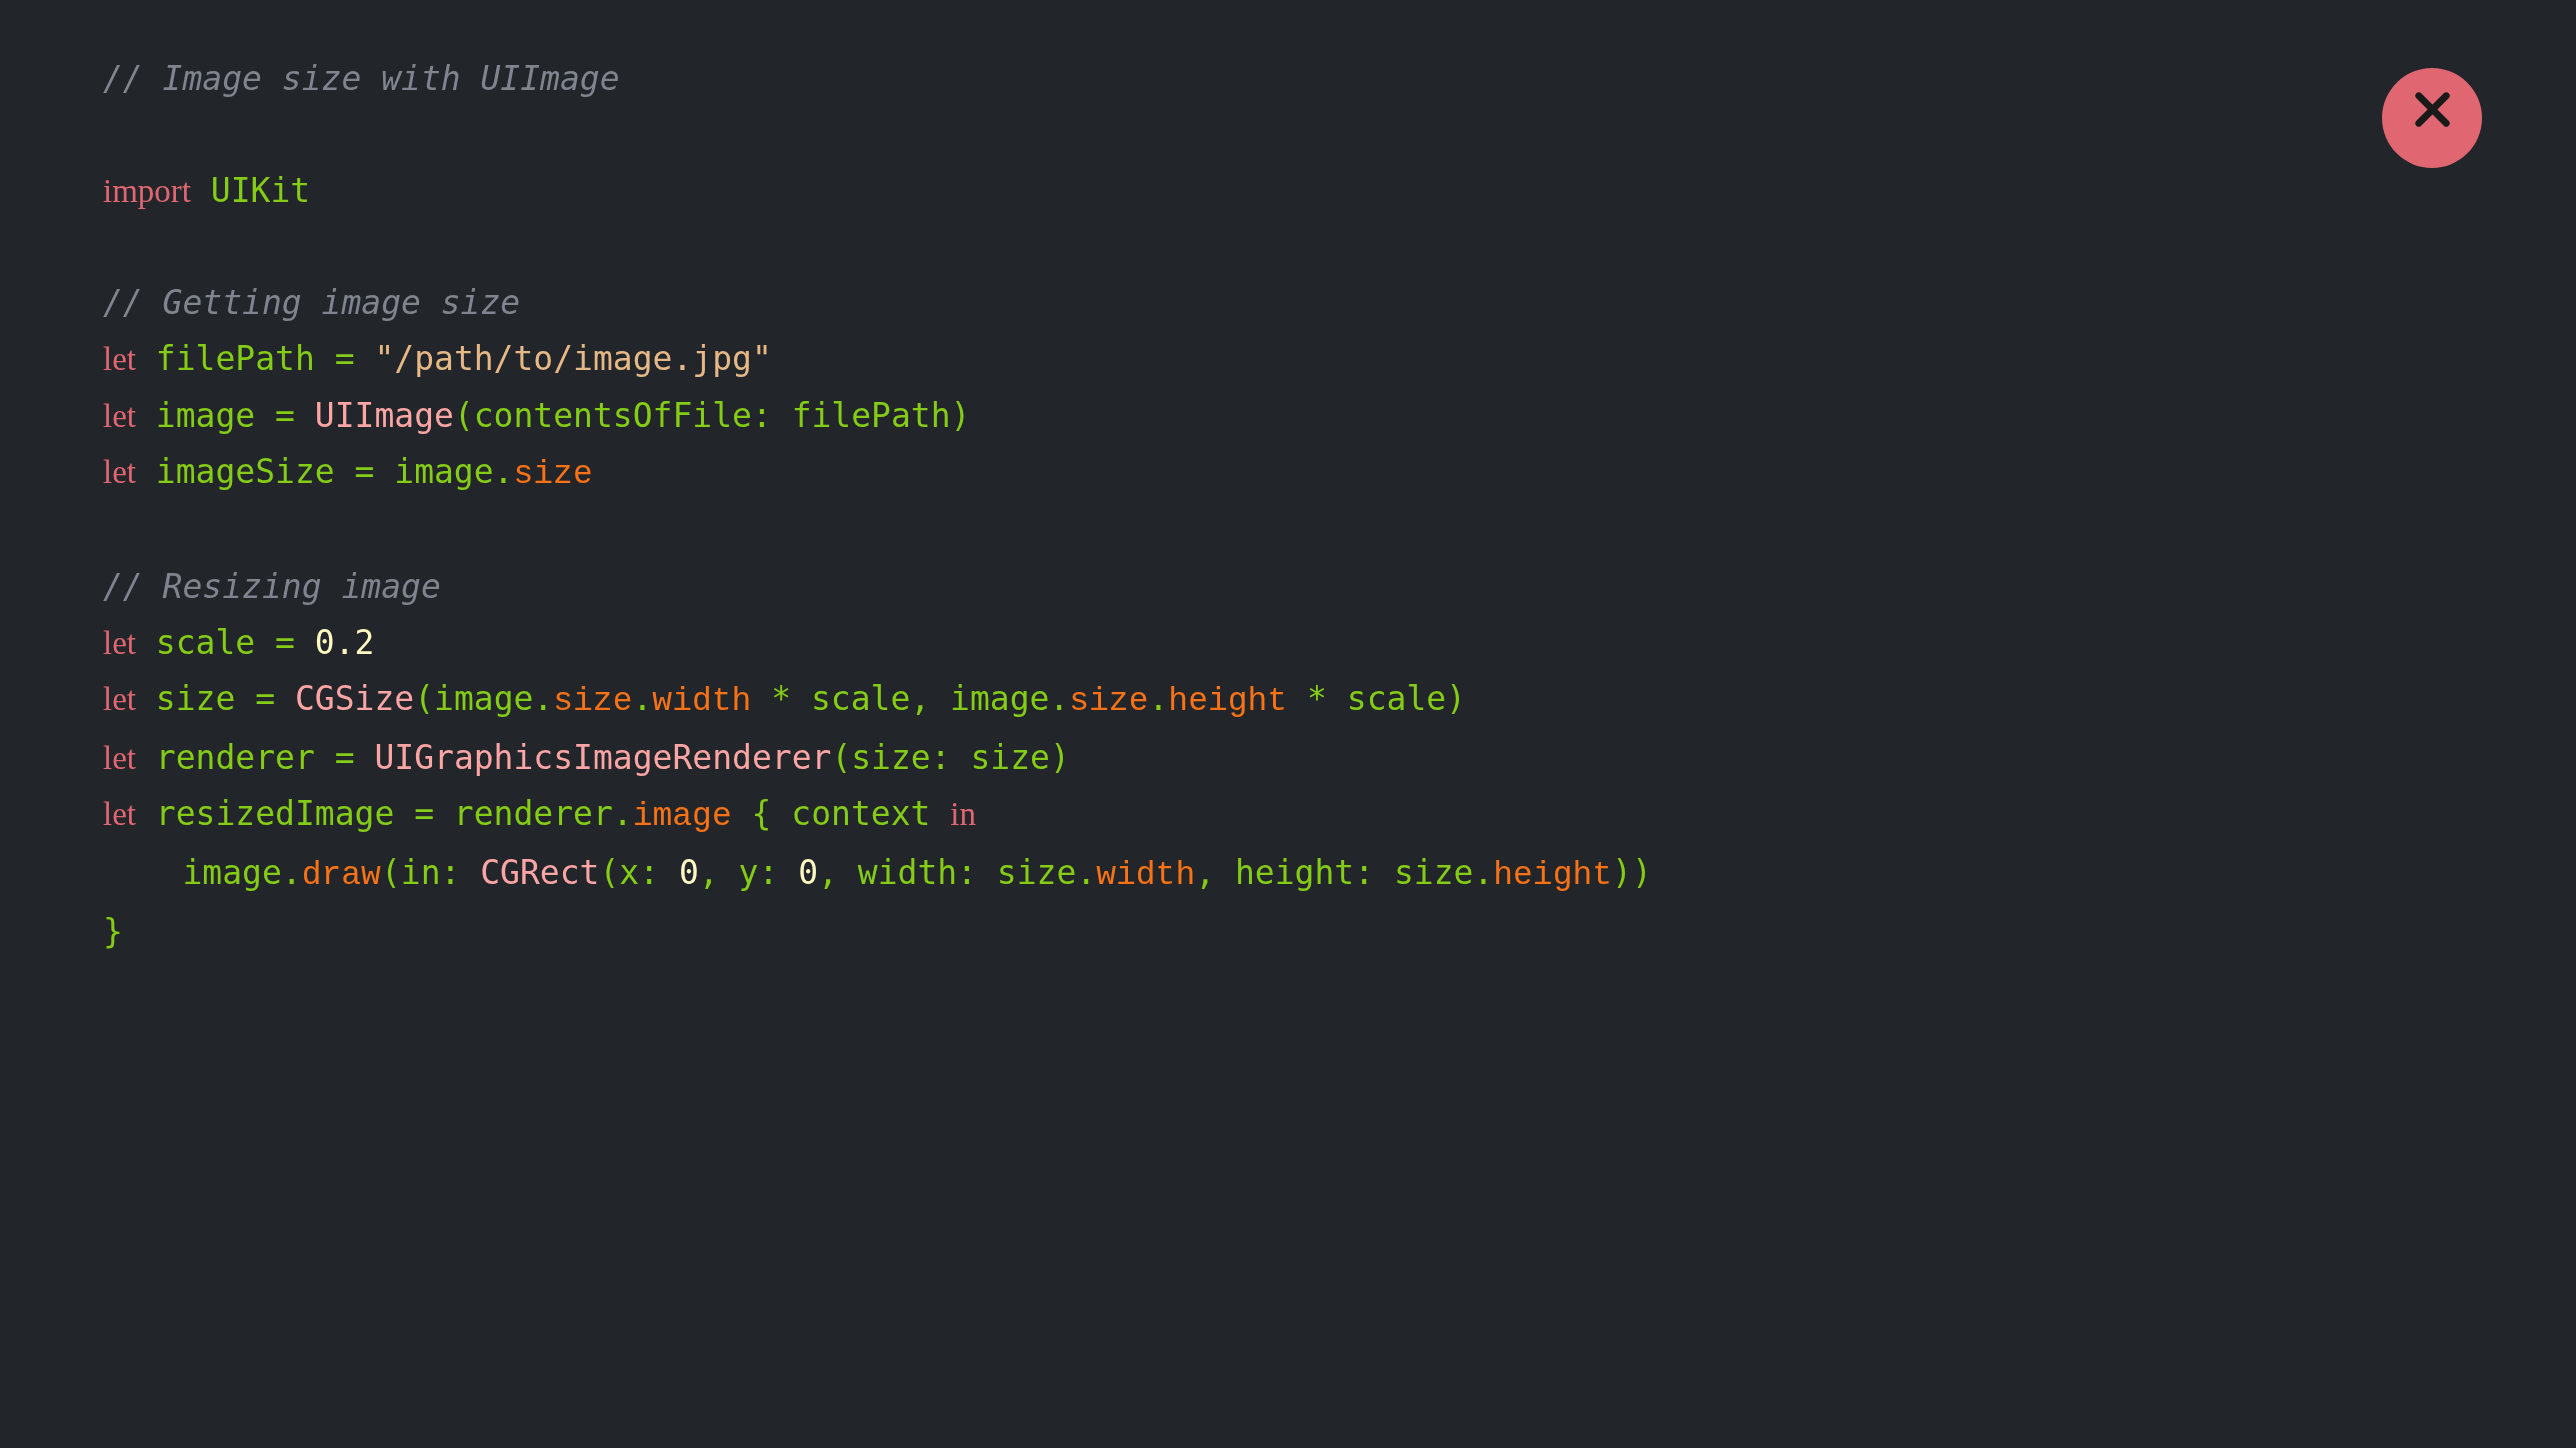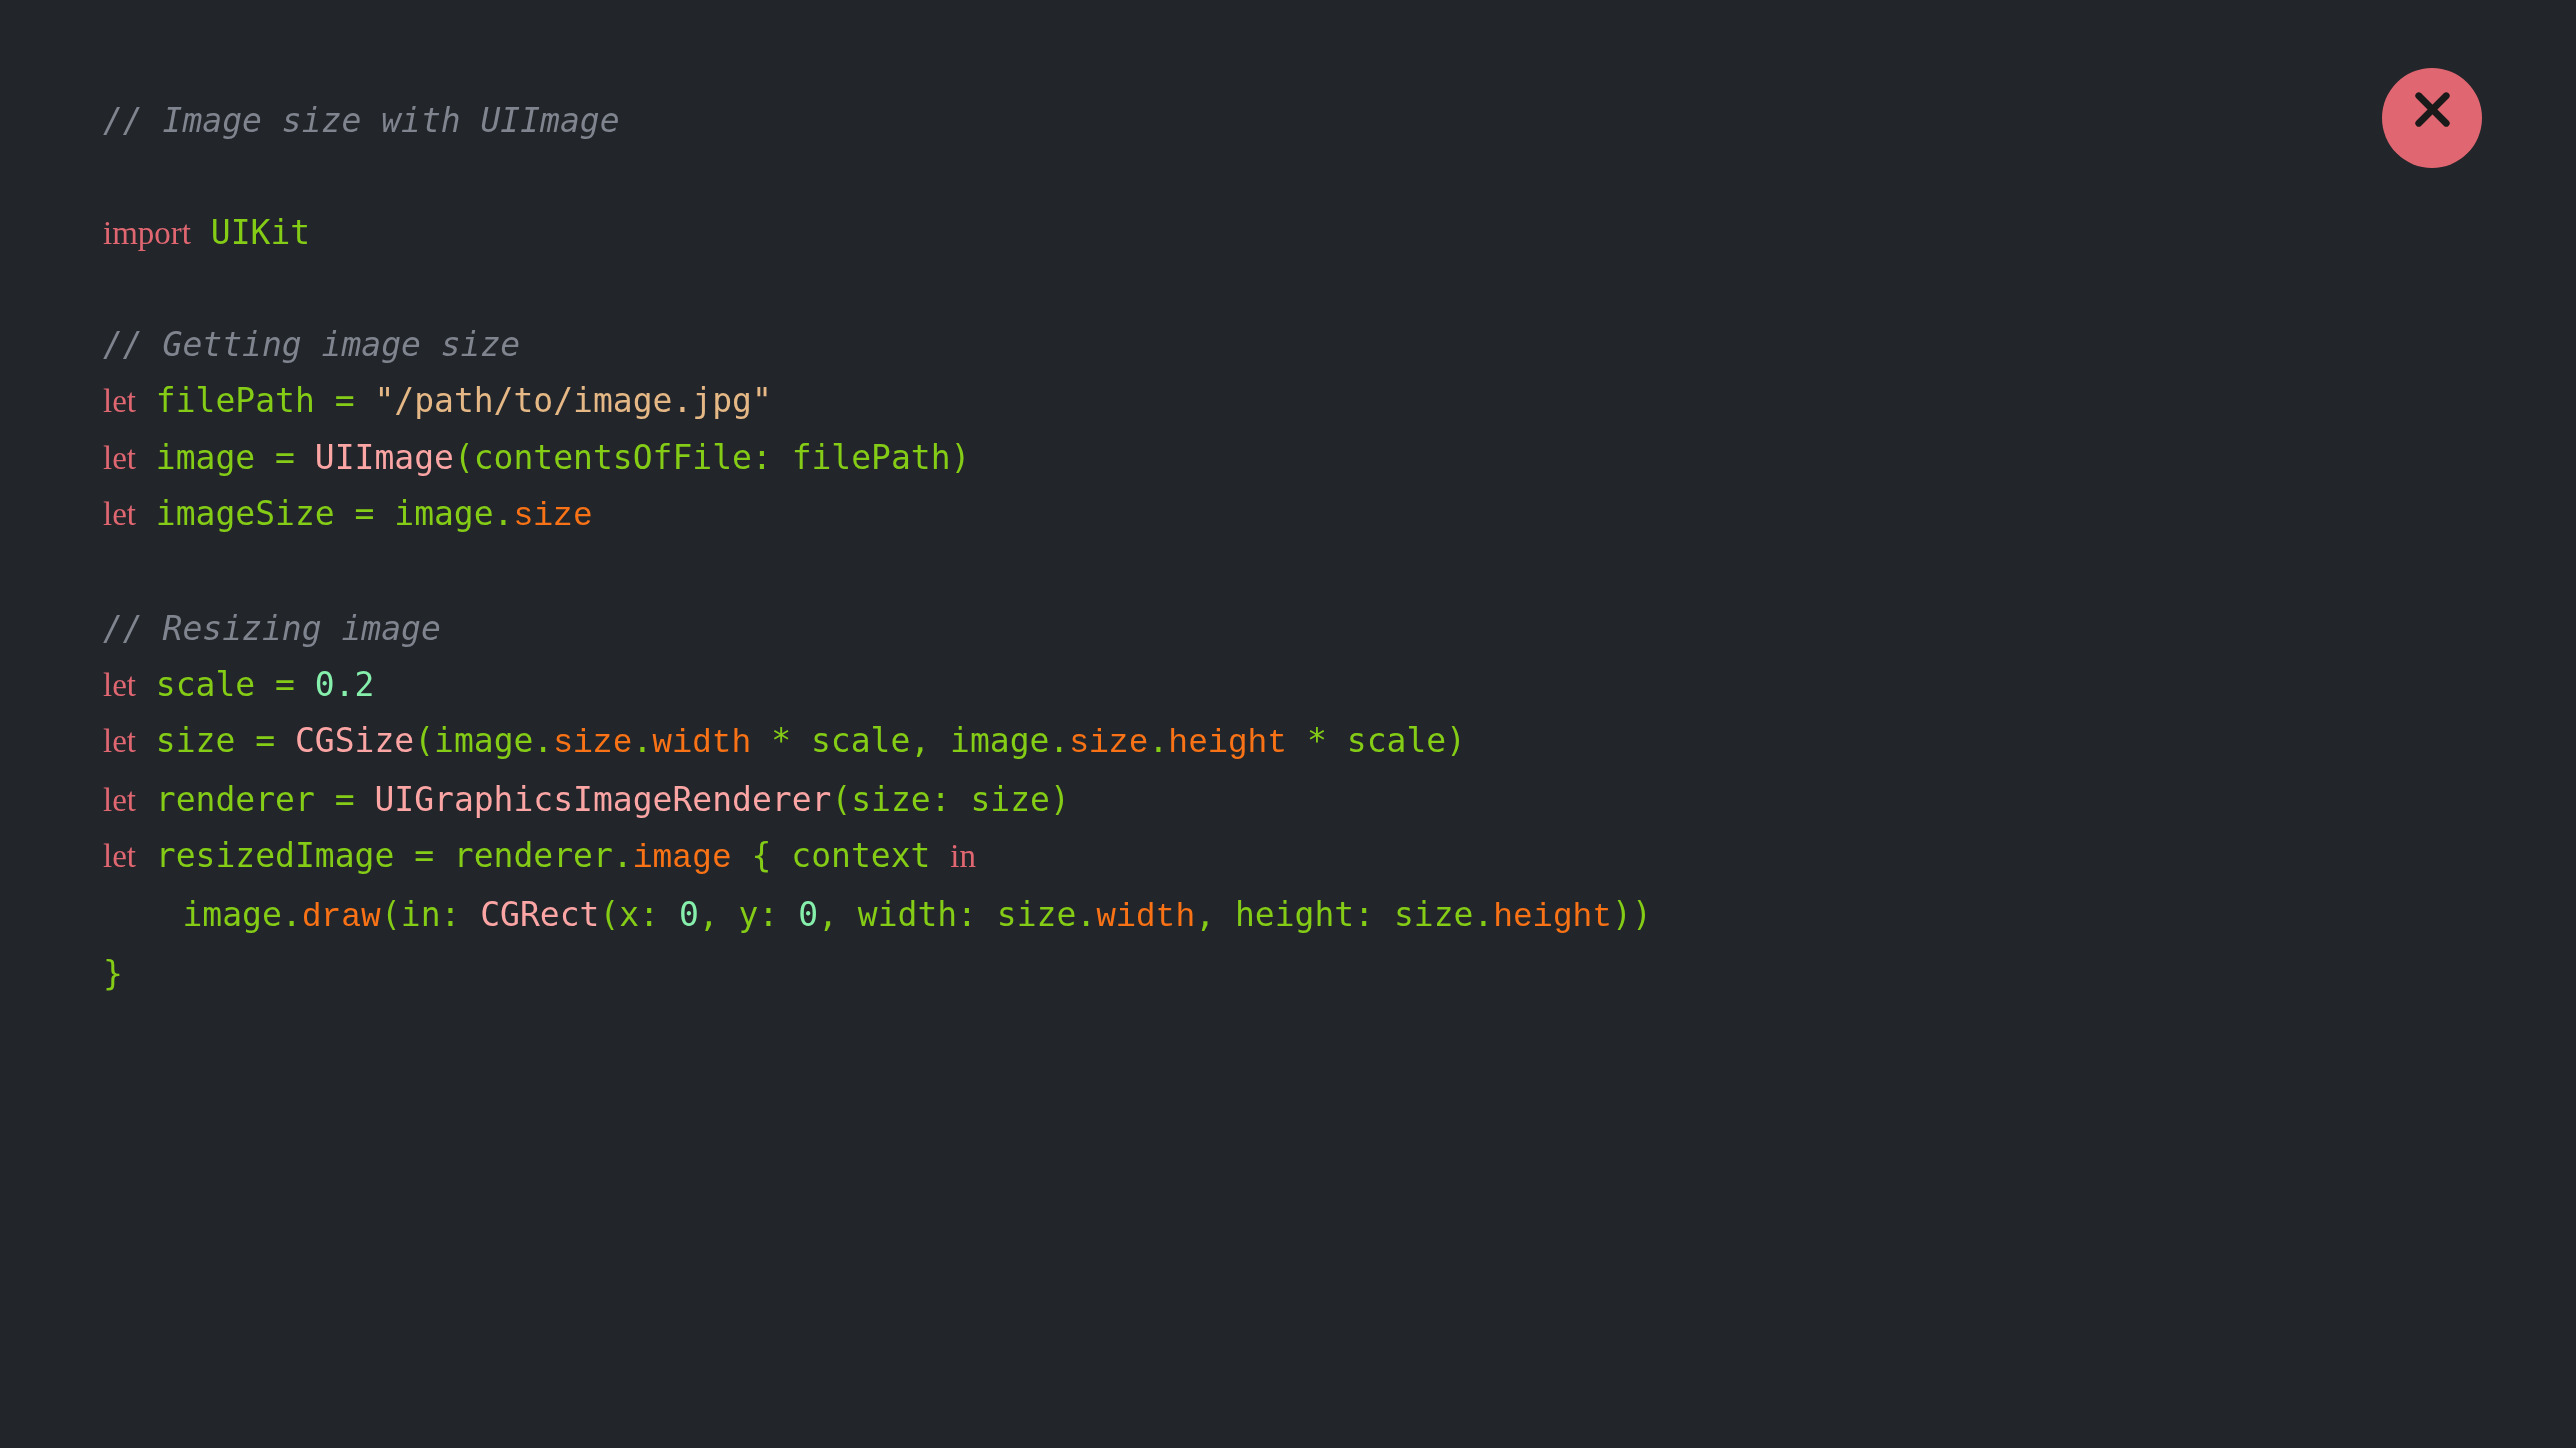--- a/index.html
+++ b/index.html
@@ -14,21 +14,21 @@
       height: 1448px;
       font-family: 'SF Mono', 'Monaco', 'Menlo', 'Consolas', monospace;
       font-size: 33px;
       line-height: 1.7;
       color: #d4d4d4;
       position: relative;
       overflow: hidden;
     }
 
     .code-container {
-      padding: 93px 103px;
+      padding: 51px 103px;
       white-space: pre;
     }
 
     .close-button {
       position: absolute;
       top: 68px;
       right: 94px;
       width: 100px;
       height: 100px;
       border-radius: 50%;
@@ -43,21 +43,21 @@
       width: 47px;
       height: 47px;
     }
 
     .tok-comment { color: #7f848e; font-style: italic; }
     .tok-keyword { color: #e06771; font-family: Liberation Serif, serif; }
     .tok-default { color: #84cc16; }
     .tok-string  { color: #e5b886; }
     .tok-type    { color: #fca5a5; }
     .tok-prop    { color: #f97316; font-family: Liberation Mono, monospace; }
-    .tok-number  { color: #86efac; }
+    .tok-number  { color: #fef9c3; }
 
     .code-line {
       display: block;
       min-height: 1.7em;
     }
   </style>
 </head>
 <body>
 
 <div class="code-container" id="code-container"><span class="code-line"><span class="tok-comment">// Image size with UIImage</span></span><span class="code-line">&nbsp;</span><span class="code-line"><span class="tok-keyword">import</span><span class="tok-default"> UIKit</span></span><span class="code-line">&nbsp;</span><span class="code-line"><span class="tok-comment">// Getting image size</span></span><span class="code-line"><span class="tok-keyword">let</span><span class="tok-default"> filePath = </span><span class="tok-string">"/path/to/image.jpg"</span></span><span class="code-line"><span class="tok-keyword">let</span><span class="tok-default"> image = </span><span class="tok-type">UIImage</span><span class="tok-default">(contentsOfFile: filePath)</span></span><span class="code-line"><span class="tok-keyword">let</span><span class="tok-default"> imageSize = image.</span><span class="tok-prop">size</span></span><span class="code-line">&nbsp;</span><span class="code-line"><span class="tok-comment">// Resizing image</span></span><span class="code-line"><span class="tok-keyword">let</span><span class="tok-default"> scale = </span><span class="tok-number">0.2</span></span><span class="code-line"><span class="tok-keyword">let</span><span class="tok-default"> size = </span><span class="tok-type">CGSize</span><span class="tok-default">(image.</span><span class="tok-prop">size</span><span class="tok-default">.</span><span class="tok-prop">width</span><span class="tok-default"> * scale, image.</span><span class="tok-prop">size</span><span class="tok-default">.</span><span class="tok-prop">height</span><span class="tok-default"> * scale)</span></span><span class="code-line"><span class="tok-keyword">let</span><span class="tok-default"> renderer = </span><span class="tok-type">UIGraphicsImageRenderer</span><span class="tok-default">(size: size)</span></span><span class="code-line"><span class="tok-keyword">let</span><span class="tok-default"> resizedImage = renderer.</span><span class="tok-prop">image</span><span class="tok-default"> { context </span><span class="tok-keyword">in</span></span><span class="code-line"><span class="tok-default">    image.</span><span class="tok-prop">draw</span><span class="tok-default">(in: </span><span class="tok-type">CGRect</span><span class="tok-default">(x: </span><span class="tok-number">0</span><span class="tok-default">, y: </span><span class="tok-number">0</span><span class="tok-default">, width: size.</span><span class="tok-prop">width</span><span class="tok-default">, height: size.</span><span class="tok-prop">height</span><span class="tok-default">))</span></span><span class="code-line"><span class="tok-default">}</span></span></div>

